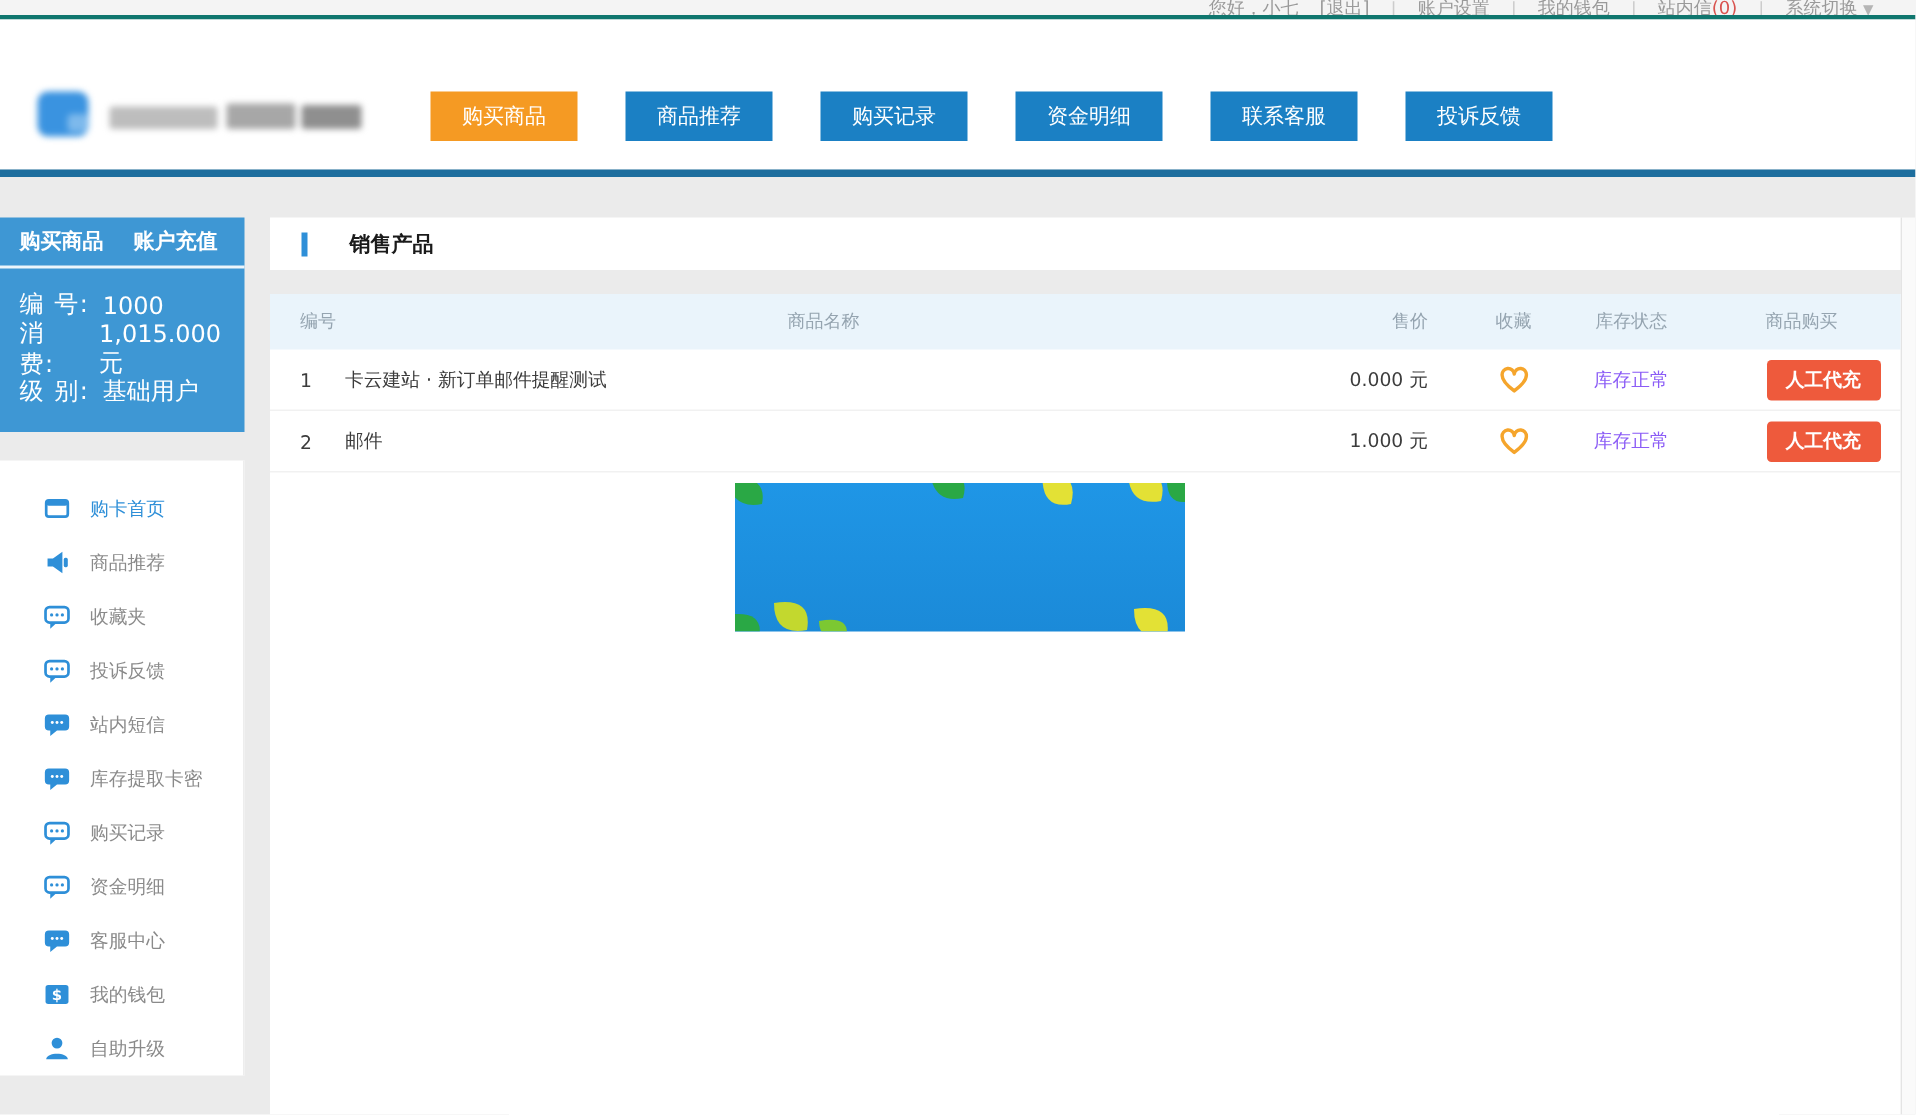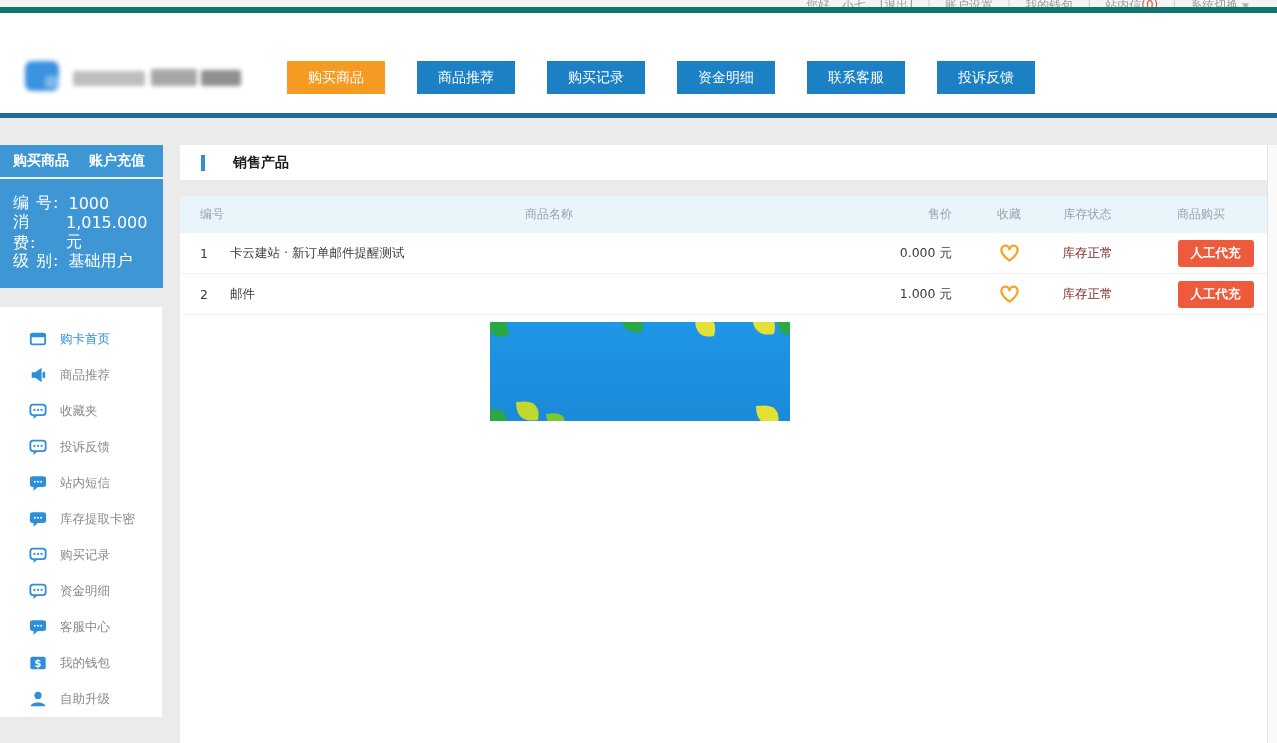--- a/index.html
+++ b/index.html
@@ -5,21 +5,21 @@
   * { margin:0; padding:0; box-sizing:border-box; }
   html,body { width:1277px; height:743px; }
   body {
     font-family:"DejaVu Sans","Liberation Sans",sans-serif;
     background:#ebebeb; position:relative; overflow:hidden;
     width:1277px; height:743px; font-size:12px; color:#333;
   }
   
   .topbar {
     position:absolute; left:0; top:0; width:1277px; height:13px;
-    background:#f4f4f4; border-bottom:6px solid #0f766e; overflow:hidden;padding-left:32px;
+    background:#f4f4f4; border-bottom:3px solid #0f766e; overflow:hidden;padding-left:32px;
   }
   .topbar-inner {
     position:absolute; right:28px; top:-3px; display:flex; align-items:center;
     gap:14px; font-size:12px; color:#9a9a9a; white-space:nowrap;
   }
   .topbar-inner .sep { color:#cccccc; }
   .topbar-inner .red { color:#d9534f; }
   .topbar-inner .caret { font-size:9px; color:#b5b5b5; }
   .tb-link { cursor:pointer; }
   
@@ -84,21 +84,21 @@
   .trow { display:flex; align-items:center; }
   .thead { height:37px; background:#eaf4fb; color:#95a4b0; font-size:12px;align-items:center; }
   .tbody-row { height:41px; border-bottom:1px solid #f1f1f1; font-size:12.5px; color:#3c3c3c; }
   .col-no    { width:50px;  padding-left:20px; }
   .col-name  { flex:1; }
   .thead .col-name { text-align:center; }
   .col-price { width:110px; text-align:right; padding-right:26px; }
   .col-fav   { width:62px;  text-align:center; display:flex; justify-content:center; }
   .thead .col-fav { display:block; }
   .col-stock { width:95px;  text-align:center; }
-  .tbody-row .col-stock a { color:#7f1d1d; text-decoration:none; cursor:pointer; }
+  .tbody-row .col-stock a { color:#8b5cf6; text-decoration:none; cursor:pointer; }
   .col-buy   { width:132px; display:flex; justify-content:center; }
   .buy-btn {
     width:76px; height:27px; background:#ee5a3c; color:#ffffff; border:none;
     border-radius:3px; font-size:12.5px; font-weight:bold; cursor:pointer; font-family:inherit;margin-left:29px;
   }
   .heart-btn { cursor:pointer; display:inline-flex; }
   
   .banner {
     position:absolute; left:310px; top:126px; width:300px; height:99px;
     background:linear-gradient(180deg,#1f96e6 0%,#1b8ad8 100%); overflow:hidden;

